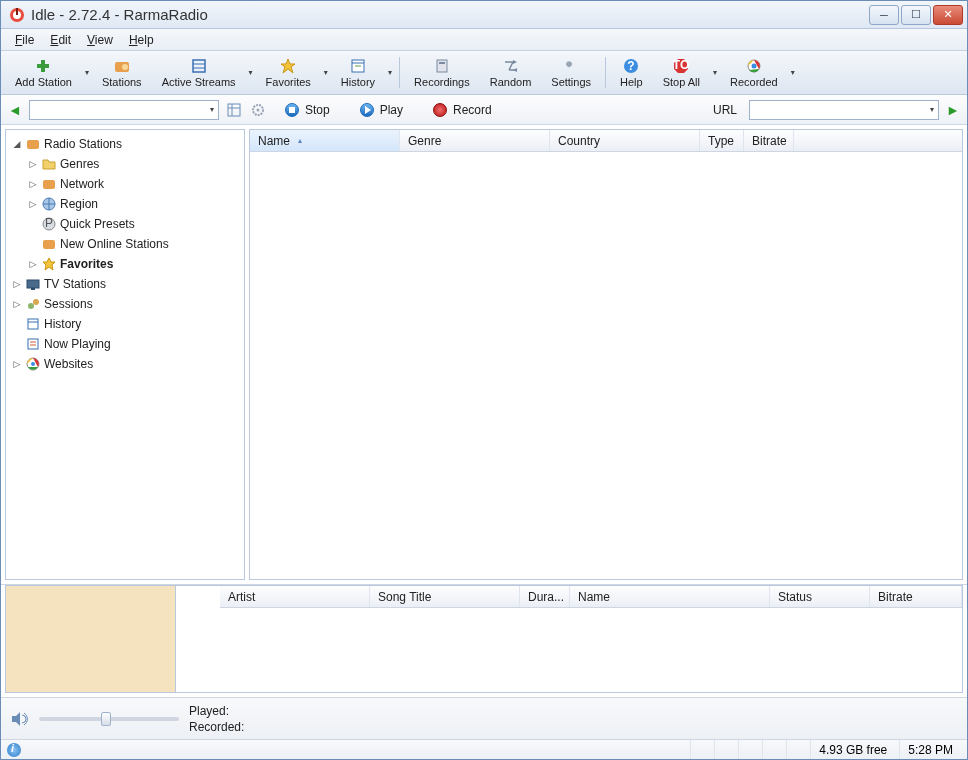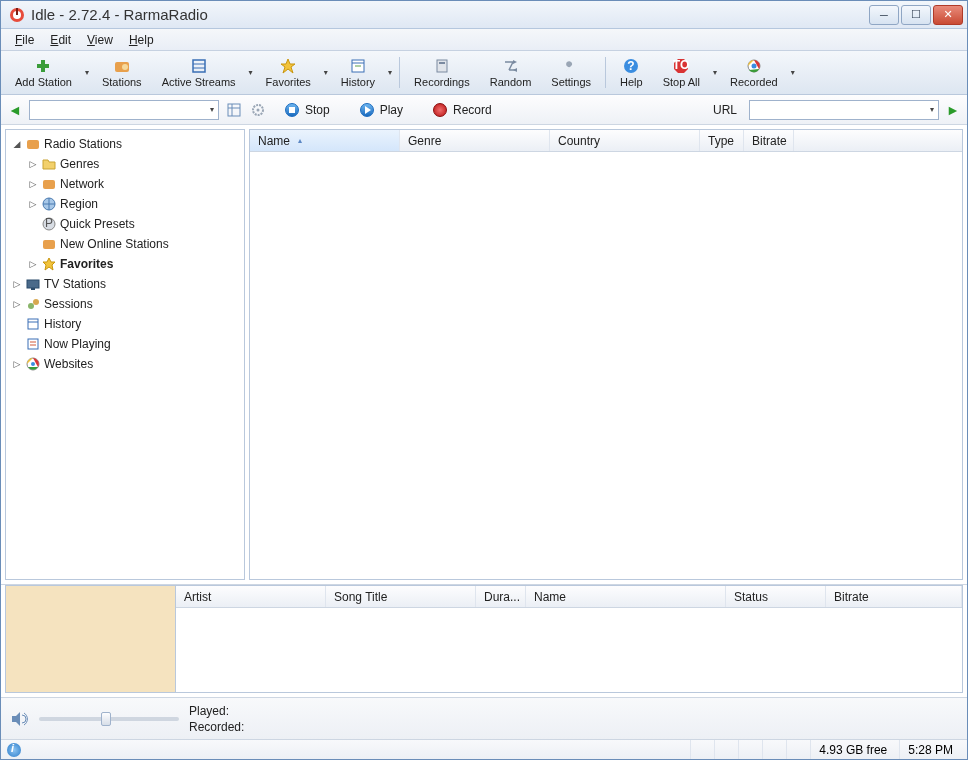--- a/index.html
+++ b/index.html
@@ -53,21 +53,21 @@
 .tree-node .nlabel { color:#222; }
 .tree-node.bold .nlabel { font-weight:bold; }
 .indent1 { padding-left: 20px; }
 .list-pane { flex:1; border:1px solid #b9c8dc; margin:4px 4px 4px 0; background:#fff; display:flex;flex-direction:column;}
 .col-headers { height:22px; background:linear-gradient(#fdfdfe,#ebeff5); border-bottom:1px solid #cdd6e2; display:flex;}
 .col { border-right:1px solid #dfe5ee; padding:3px 8px; color:#222; display:flex;align-items:center; gap:8px;text-align:right;}
 .col.sel { background:linear-gradient(#eaf3fd,#d4e6fb);}
 .sort-ind { font-size:8px; color:#5b87c4;}
 
 
-.bottom-area { height:108px; display:flex; border:1px solid #b9c8dc; margin:0 4px 4px 4px; }
+.bottom-area { height:108px; display:flex; border:1px solid #b9c8dc; margin:0 4px 4px 4px;gap:44px; }
 .art-box { width:170px; background:#f5e3bf; border-right:1px solid #b9c8dc;}
 .pl-pane { flex:1; display:flex; flex-direction:column; background:#fff;}
 .pl-headers { height:22px; background:linear-gradient(#fdfdfe,#ebeff5); border-bottom:1px solid #cdd6e2; display:flex;}
 
 
 .seekbar { height:42px; border-top:1px solid #cdd6e2; background:linear-gradient(#f8f9fb,#edf0f5); display:flex; align-items:center; padding:0 10px; gap:10px;}
 .vol-ico { width:18px;height:18px;}
 .slider { width:140px; height:4px; background:#cfd6e0; position:relative; border-radius:2px;}
 .thumb { position:absolute; top:-5px; left:62px; width:10px; height:14px; background:linear-gradient(#fdfdfe,#d7dee8); border:1px solid #9fb2cc; border-radius:2px;}
 .pl-rec { flex:1; color:#222; line-height:16px;}

